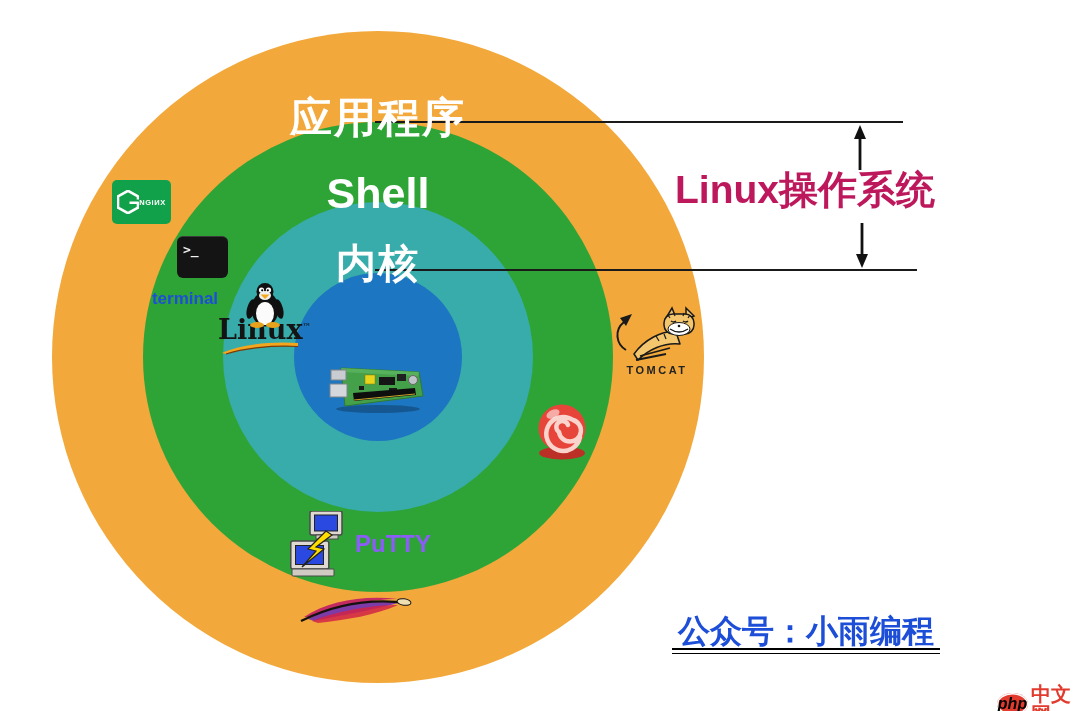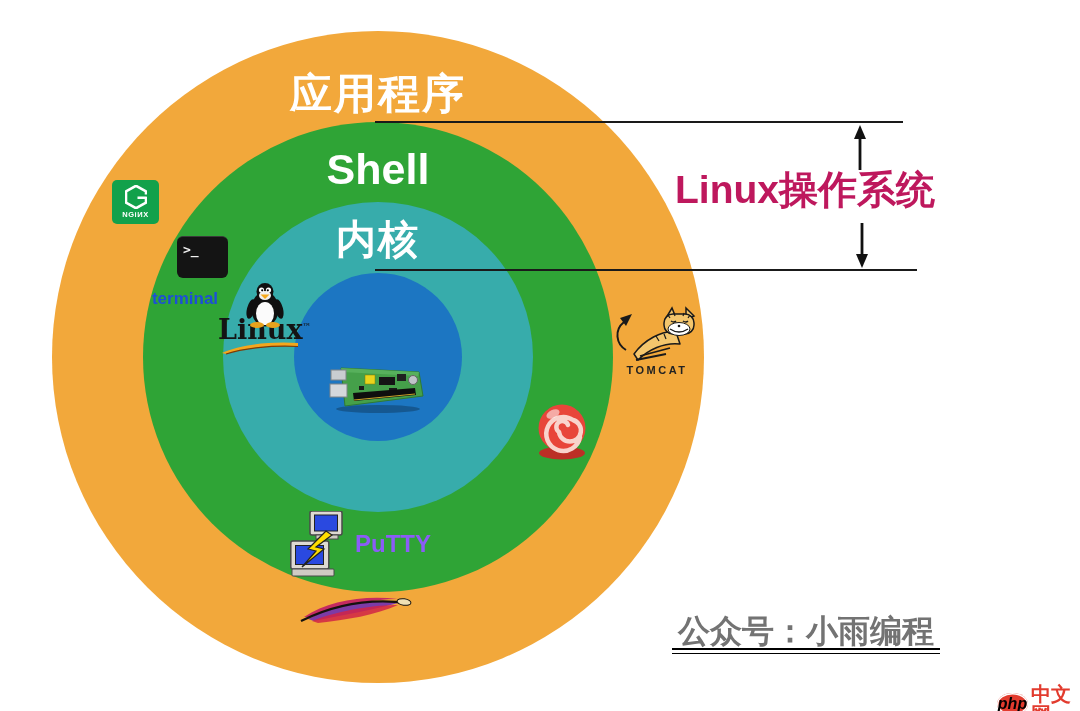--- a/index.html
+++ b/index.html
@@ -5,34 +5,34 @@
   html,body{margin:0;padding:0;background:#fff;}
   .canvas{
     position:relative;width:1080px;height:711px;background:#ffffff;
     overflow:hidden;font-family:"Liberation Sans",sans-serif;
   }
   .circle{position:absolute;border-radius:50%;}
   .ring-applications{left:52px;top:31px;width:652px;height:652px;background:#F2A83B;}
   .ring-shell{left:143px;top:122px;width:470px;height:470px;background:#2FA436;}
   .ring-kernel{left:223px;top:202px;width:310px;height:310px;background:#37ACAB;}
   .ring-hardware{left:294px;top:273px;width:168px;height:168px;background:#1C76C2;}
-  .layer-label{position:absolute;color:#ffffff;font-weight:bold;text-align:center;line-height:1;}
+  .layer-label{position:absolute;color:#ffffff;font-weight:bold;text-align:center;line-height:1;margin-top:24px;}
   .lbl-apps{left:52px;top:73px;width:652px;font-size:42px;letter-spacing:2px;}
   .lbl-shell{left:143px;top:148px;width:470px;font-size:43px;}
   .lbl-kernel{left:223px;top:219px;width:310px;font-size:40px;letter-spacing:2px;}
   .lbl-hw{left:294px;top:302px;width:168px;font-size:40px;letter-spacing:2px;}
   .hline{position:absolute;height:2px;background:#1a1a1a;}
   .annotation{
     position:absolute;left:655px;top:170px;width:300px;text-align:center;
     font-size:39px;font-weight:bold;color:#be185d;line-height:1;
   }
   .abs{position:absolute;}
   
-  .nginx-badge{left:112px;top:180px;width:47px;height:44px;background:#12A14B;border-radius:5px;
-    display:flex;flex-direction:column;align-items:center;justify-content:center;}
+  .nginx-badge{left:112px;top:180px;width:59px;height:44px;background:#12A14B;border-radius:5px;
+    display:flex;flex-direction:row;align-items:center;justify-content:center;}
   .nginx-word{color:#fff;font-size:7.5px;font-weight:bold;letter-spacing:.6px;margin-top:1px;}
   
   .term-box{left:177px;top:236px;width:51px;height:42px;background:#141414;border-radius:6px;
     border-top:1px solid #3a3a3a;box-sizing:border-box;padding:3px 0 0 6px;}
   .term-prompt{color:#f2f2f2;font-family:"DejaVu Sans Mono",monospace;font-weight:bold;font-size:13px;}
   .term-label{left:140px;top:289px;width:90px;text-align:center;font-size:17px;font-weight:bold;color:#1d4ed8;}
   
   .linux-group{left:218px;top:280px;width:84px;height:78px;}
   .linux-word{position:absolute;left:0;top:36px;width:84px;text-align:center;
     font-family:"DejaVu Serif",serif;font-weight:bold;font-size:27px;color:#141414;line-height:1;}
@@ -42,21 +42,21 @@
   .tomcat-label{position:absolute;left:0;top:58px;width:94px;text-align:center;
     font-size:11px;font-weight:bold;letter-spacing:2.5px;color:#222;}
   
   .putty-label{left:355px;top:530px;font-size:24px;font-weight:bold;color:#8b5cf6;}
   
   .apache-group{left:298px;top:593px;width:120px;height:66px;}
   .apache-label{position:absolute;left:0;top:32px;width:120px;text-align:center;
     font-size:27px;font-weight:bold;color:#0f0f0f;line-height:1;}
   
   .account{left:670px;top:610px;width:272px;text-align:center;
-    font-size:32px;font-weight:bold;color:#737373;font-family:"DejaVu Sans","Liberation Sans",sans-serif;}
+    font-size:32px;font-weight:bold;color:#1d4ed8;font-family:"DejaVu Sans","Liberation Sans",sans-serif;}
   .account-underline{left:672px;top:648px;width:268px;height:6px;
     border-top:2px solid #000;border-bottom:1px solid #000;box-sizing:border-box;}
   
   .phpcn{left:997px;top:684px;display:flex;align-items:center;gap:3px;}
   .php-badge{width:38px;height:22px;background:#E23B2E;border-radius:50%;
     box-shadow:inset 0 0 0 1.5px #fff;display:flex;align-items:center;justify-content:center;}
   .php-badge span{color:#000000;font-style:italic;font-weight:bold;font-size:16px;line-height:1;}
   .php-site{color:#E23B2E;font-weight:bold;font-size:20px;line-height:1;}
 </style>
 </head>

